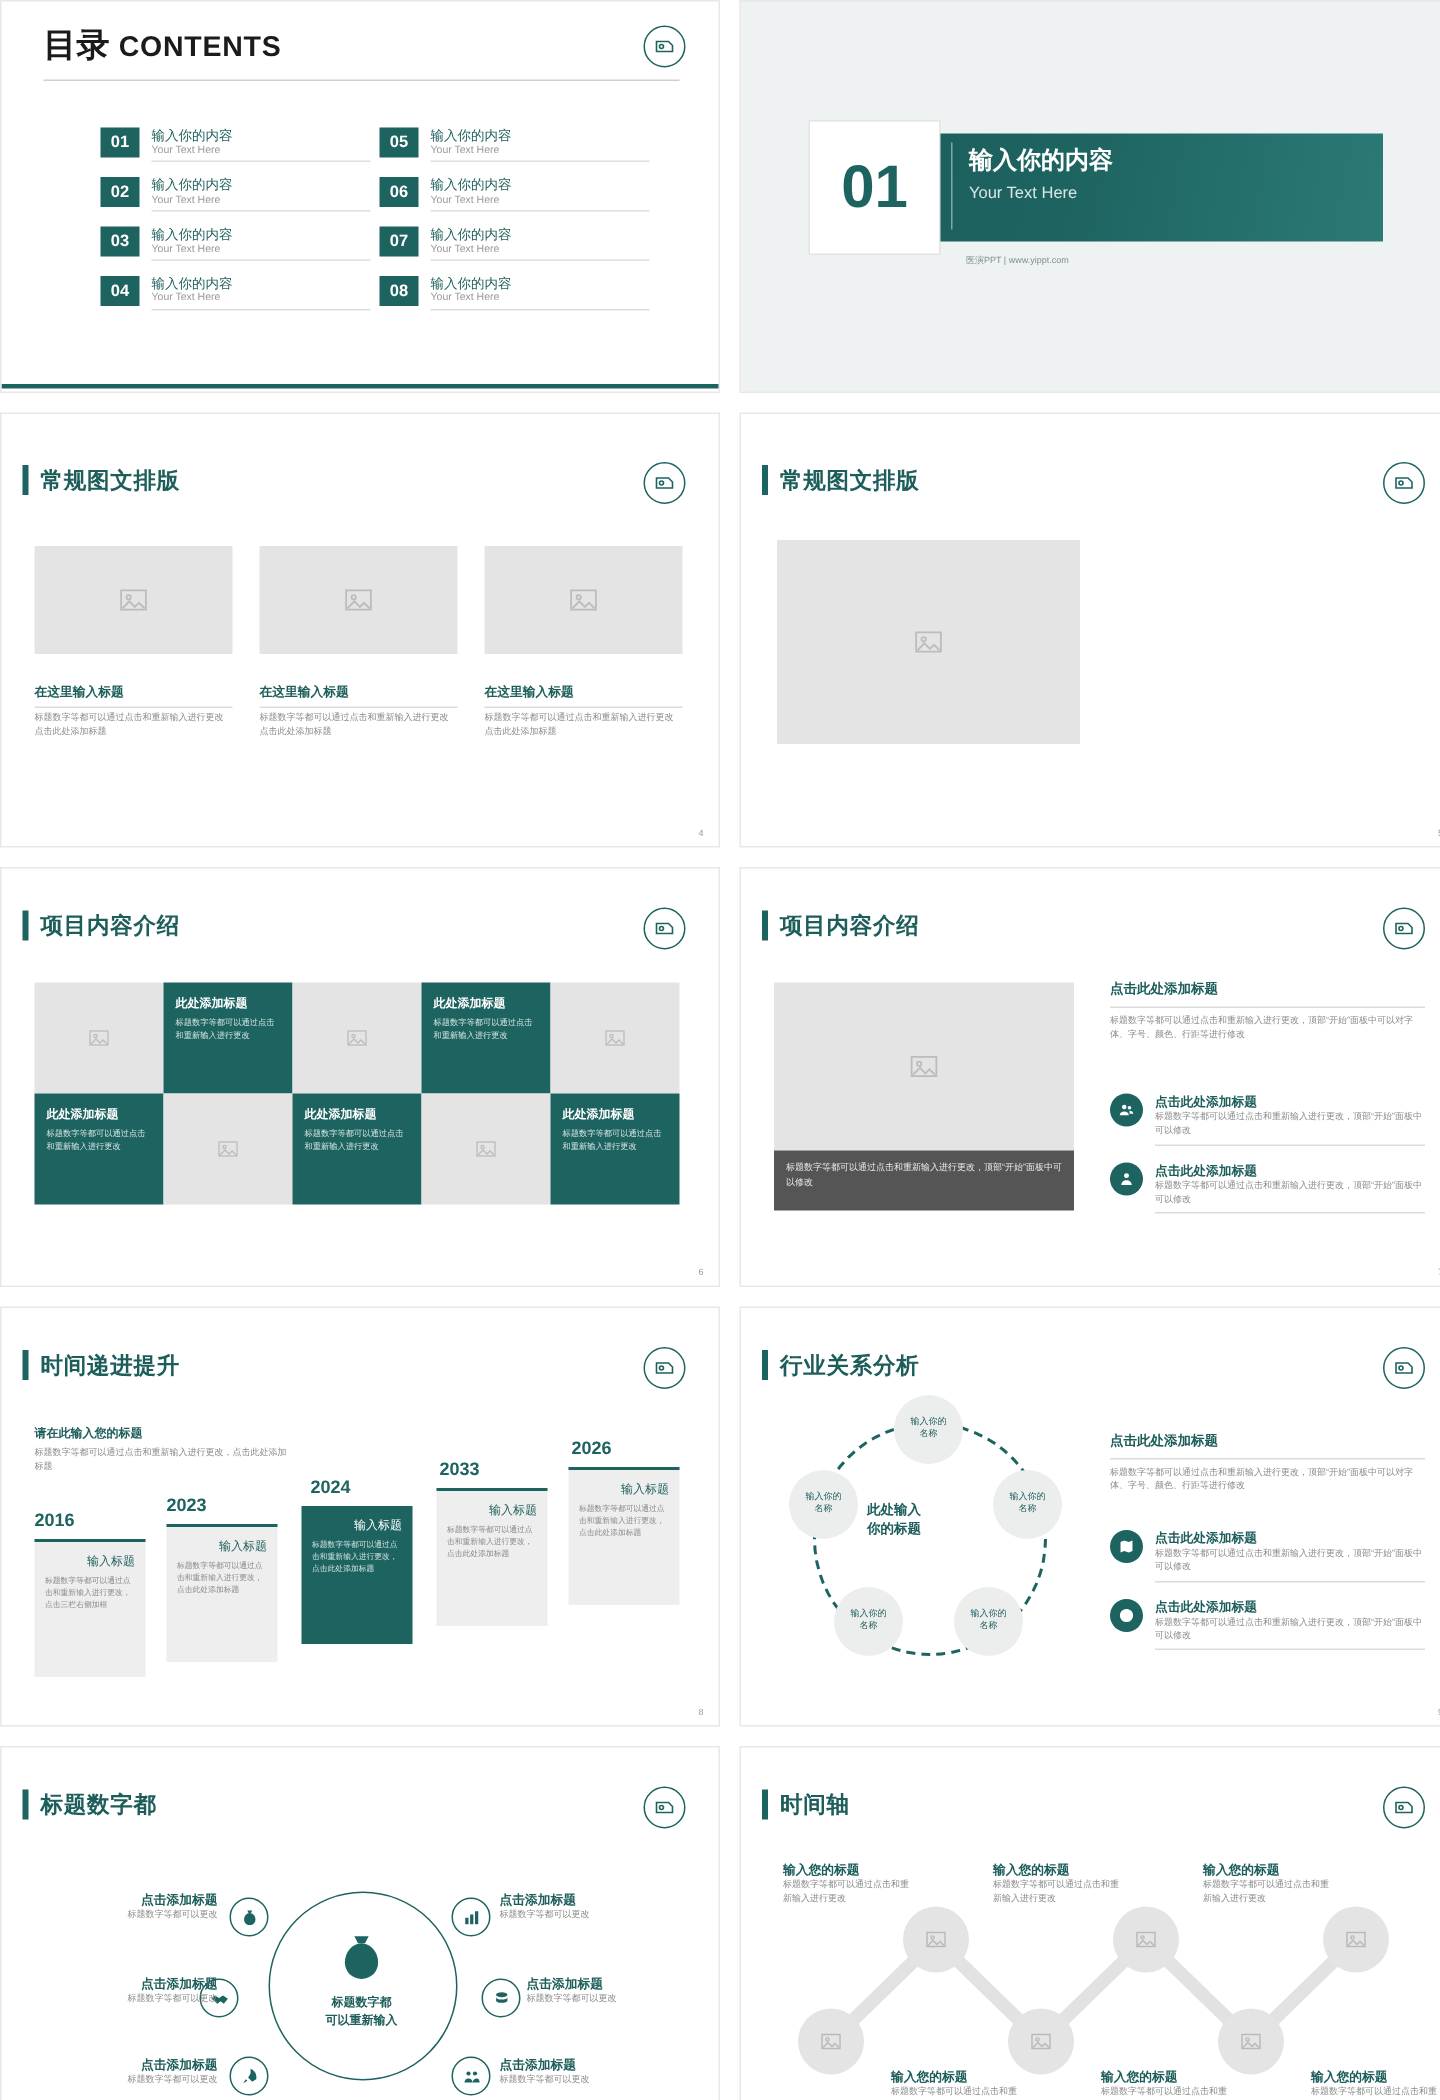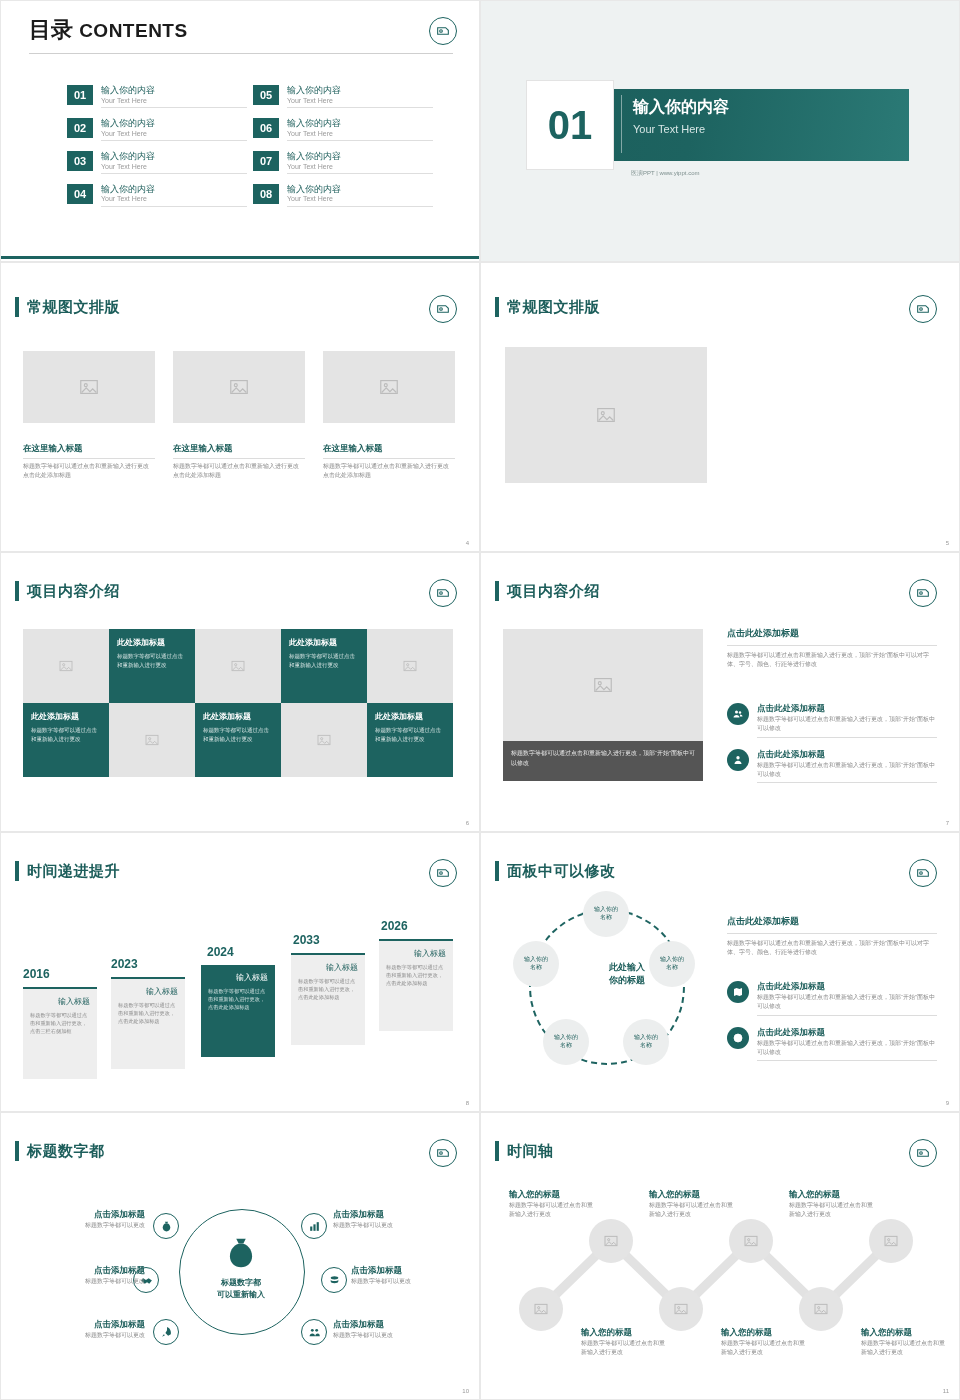--- a/index.html
+++ b/index.html
@@ -1,17 +1,17 @@
 <!DOCTYPE html>
 <html><head>
 <meta charset="utf-8">
 <style>
   html,body{margin:0;padding:0;background:#ffffff;}
   body{width:960px;height:1400px;font-family:"Liberation Sans",sans-serif;color:#333;}
-  .deck{display:grid;grid-template-columns:480px 480px;grid-template-rows:262px 290px 280px 280px 288px;width:960px;height:1024px;}
+  .deck{display:grid;grid-template-columns:480px 480px;grid-template-rows:262px 290px 280px 280px 288px;width:960px;height:1024px;gap:13px;}
   .slide{position:relative;background:#ffffff;overflow:hidden;border:1px solid #e8e8e8;box-sizing:border-box;}
   .slide-title{position:absolute;font-size:15px;font-weight:bold;color:#1d5e5b;letter-spacing:.5px;}
   .title-bar{position:absolute;width:4px;background:#1d6360;}
   .badge{position:absolute;width:26px;height:26px;border-radius:50%;border:1.5px solid #1d6360;display:flex;align-items:center;justify-content:center;}
   .badge svg{width:16px;height:16px;}
   .pagenum{position:absolute;right:10px;bottom:5px;font-size:6px;color:#999;}
   .imgbox{background:#e4e4e4;display:flex;align-items:center;justify-content:center;}
   .imgbox svg{width:22px;height:22px;opacity:.45;}
   .imgbox.small svg{width:16px;height:16px;}
   .tealbox{background:#1d6360;color:#fff;}
@@ -363,20 +363,24 @@
   <div class="slide">
     <div class="title-bar" style="left:14px;top:28px;height:20px;"></div>
     <div class="slide-title" style="left:26px;top:29px;">时间递进提升</div>
     <div class="badge" style="right:22px;top:26px;">
       <svg viewBox="0 0 24 24" fill="none" stroke="#1d6360" stroke-width="1.6">
           <path d="M4 7h12l4 4v6H4z"></path>
           <circle cx="9" cy="12" r="2"></circle>
         </svg>
     </div>
 
+    <div style="position:absolute;left:22px;top:78px;width:170px;">
+      <div style="font-size:8px;font-weight:bold;color:#1d5e5b;">请在此输入您的标题</div>
+      <div class="cap-body" style="margin-top:4px;">标题数字等都可以通过点击和重新输入进行更改，点击此处添加标题</div>
+    </div>
 
     <div class="yr" style="left:22px;top:134px;">2016</div>
     <div class="yr" style="left:110px;top:124px;">2023</div>
     <div class="yr" style="left:206px;top:112px;">2024</div>
     <div class="yr" style="left:292px;top:100px;">2033</div>
     <div class="yr" style="left:380px;top:86px;">2026</div>
 
     <div class="card8" style="left:22px;top:154px;width:74px;height:92px;background:#eeeeee;color:#1d5e5b;border-top:2px solid #1d6360;">
       <div class="h">输入标题</div>
       <div class="b" style="color:#8b8b8b;">标题数字等都可以通过点击和重新输入进行更改，点击三栏右侧加框</div>
@@ -395,30 +399,30 @@
     </div>
     <div class="card8" style="left:378px;top:106px;width:74px;height:92px;background:#eeeeee;color:#1d5e5b;border-top:2px solid #1d6360;">
       <div class="h">输入标题</div>
       <div class="b" style="color:#8b8b8b;">标题数字等都可以通过点击和重新输入进行更改，点击此处添加标题</div>
     </div>
     <div class="pagenum">8</div>
   </div>
 
   <div class="slide">
     <div class="title-bar" style="left:14px;top:28px;height:20px;"></div>
-    <div class="slide-title" style="left:26px;top:29px;">面板中可以修改</div>
+    <div class="slide-title" style="left:26px;top:29px;">行业关系分析</div>
     <div class="badge" style="right:22px;top:26px;">
       <svg viewBox="0 0 24 24" fill="none" stroke="#1d6360" stroke-width="1.6">
           <path d="M4 7h12l4 4v6H4z"></path>
           <circle cx="9" cy="12" r="2"></circle>
         </svg>
     </div>
 
     <div class="ring" style="left:48px;top:76px;width:152px;height:152px;"></div>
-    <div style="position:absolute;left:84px;top:128px;width:80px;text-align:right;font-size:9px;font-weight:bold;color:#1d5e5b;line-height:1.4;white-space:pre-line;">此处输入
+    <div style="position:absolute;left:84px;top:128px;width:80px;text-align:left;font-size:9px;font-weight:bold;color:#1d5e5b;line-height:1.4;white-space:pre-line;">此处输入
 你的标题</div>
     <div class="node" style="left:102px;top:58px;white-space:pre-line;">输入你的
 名称</div>
     <div class="node" style="left:168px;top:108px;white-space:pre-line;">输入你的
 名称</div>
     <div class="node" style="left:142px;top:186px;white-space:pre-line;">输入你的
 名称</div>
     <div class="node" style="left:62px;top:186px;white-space:pre-line;">输入你的
 名称</div>
     <div class="node" style="left:32px;top:108px;white-space:pre-line;">输入你的

